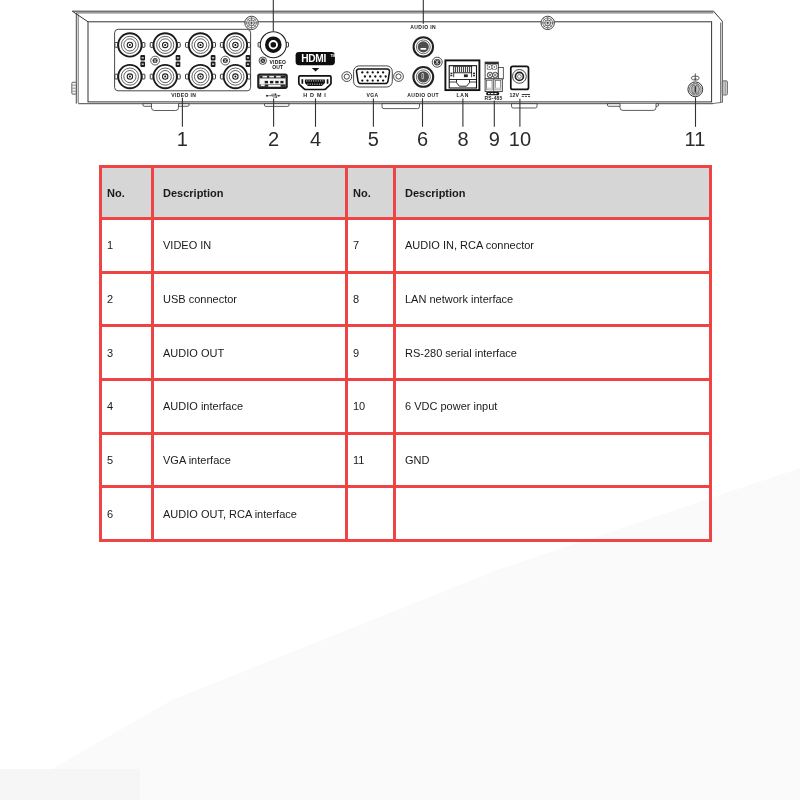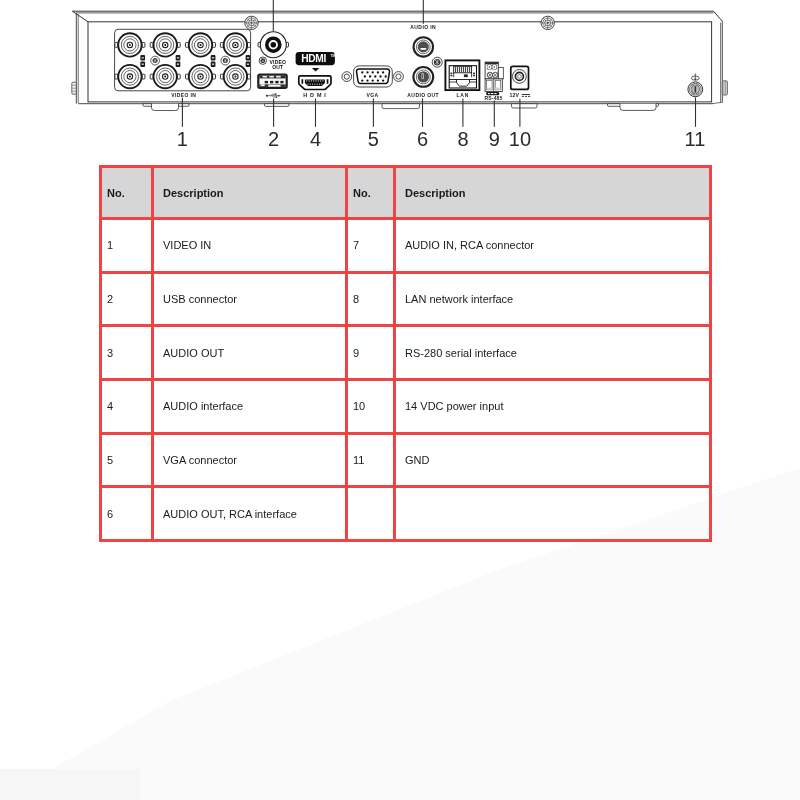--- a/index.html
+++ b/index.html
@@ -452,25 +452,25 @@
   <tr>
           <td class="cn">3</td>
           <td class="cd">AUDIO OUT</td>
           <td class="cn">9</td>
           <td class="cd">RS-280 serial interface</td>
         </tr>
   <tr>
           <td class="cn">4</td>
           <td class="cd">AUDIO interface</td>
           <td class="cn">10</td>
-          <td class="cd">14 VDC power input</td>
+          <td class="cd">6 VDC power input</td>
         </tr>
   <tr>
           <td class="cn">5</td>
-          <td class="cd">VGA connector</td>
+          <td class="cd">VGA interface</td>
           <td class="cn">11</td>
           <td class="cd">GND</td>
         </tr>
   <tr>
           <td class="cn">6</td>
           <td class="cd">AUDIO OUT, RCA interface</td>
           <td class="cn"></td>
           <td class="cd"></td>
         </tr>
 </tbody>

